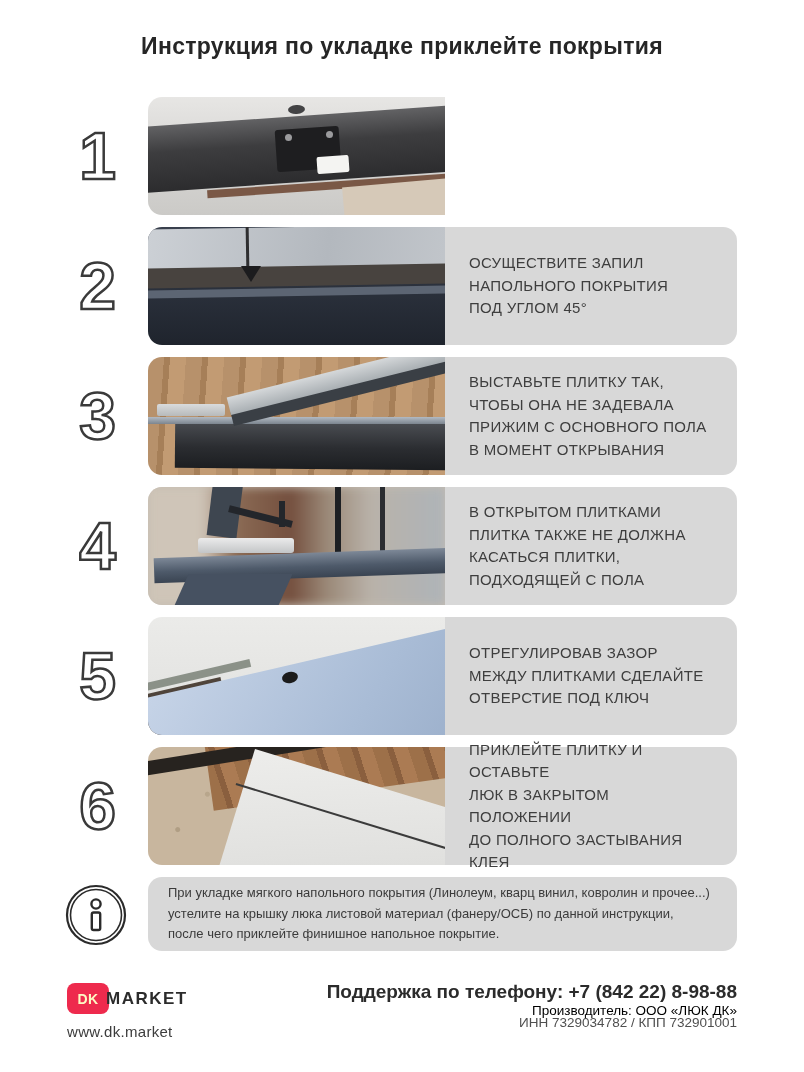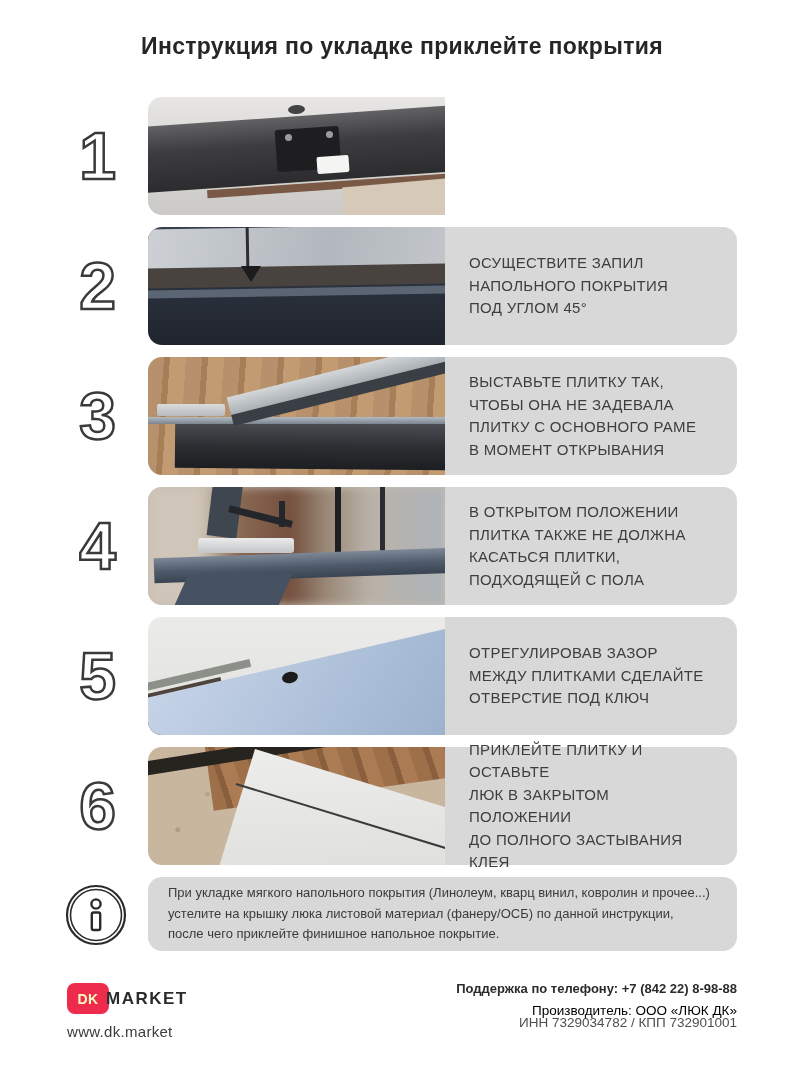--- a/index.html
+++ b/index.html
@@ -102,21 +102,21 @@
     border-radius:14px;box-sizing:border-box;display:flex;align-items:center;padding:16px 20px;
     font-size:13px;line-height:1.6;color:#3b3b3b;white-space:pre-line;}
 
   
   .footer{position:absolute;left:0;top:975px;width:100%;height:80px;}
   .logo-badge{position:absolute;left:67px;top:8px;width:42px;height:31px;border-radius:8px;
     background:#ee2a4d;display:flex;align-items:center;justify-content:center;
     color:#fef9c3;font-weight:bold;font-size:14px;letter-spacing:.5px;}
   .brand{position:absolute;left:106px;top:14px;font-size:17px;font-weight:bold;color:#2b2b2b;letter-spacing:1.5px;text-align:center;}
   .site{position:absolute;left:67px;top:48px;font-size:15px;color:#3c3c3c;letter-spacing:.3px;}
-  .support{position:absolute;right:67px;top:6px;font-size:13px;font-weight:bold;color:#2b2b2b;text-align:right;}
+  .support{position:absolute;right:67px;top:6px;font-size:19px;font-weight:bold;color:#2b2b2b;text-align:right;}
   .manufacturer{position:absolute;right:67px;top:28px;font-size:13.5px;color:#000000;text-align:right;}
   .taxids{position:absolute;right:67px;top:40px;font-size:13.5px;color:#4f4f4f;text-align:right;}
 </style>
 </head>
 <body>
 
 <div class="page">
 
   <div class="title">Инструкция по укладке приклейте покрытия</div>
 
@@ -152,38 +152,38 @@
     <div class="num">3</div>
     <div class="photo p3">
       <div class="dark"></div>
       <div class="edge"></div>
       <div class="under"></div>
       <div class="raised"></div>
       <div class="tilel"></div>
     </div>
     <div class="textbox">ВЫСТАВЬТЕ ПЛИТКУ ТАК,
 ЧТОБЫ ОНА НЕ ЗАДЕВАЛА
-ПЛИТКУ С ОСНОВНОГО РАМЕ
+ПРИЖИМ С ОСНОВНОГО ПОЛА
 В МОМЕНТ ОТКРЫВАНИЯ</div>
   </div>
 
   <div class="row" style="top:487px">
     <div class="num">4</div>
     <div class="photo p4">
       <div class="bg"></div>
       <div class="rod1"></div>
       <div class="rod2"></div>
       <div class="lid"></div>
       <div class="arm"></div>
       <div class="arm2"></div>
       <div class="frame"></div>
       <div class="framefront"></div>
       <div class="tile"></div>
     </div>
-    <div class="textbox">В ОТКРЫТОМ ПОЛОЖЕНИИ
+    <div class="textbox">В ОТКРЫТОМ ПЛИТКАМИ
 ПЛИТКА ТАКЖЕ НЕ ДОЛЖНА
 КАСАТЬСЯ ПЛИТКИ,
 ПОДХОДЯЩЕЙ С ПОЛА</div>
   </div>
 
   <div class="row" style="top:617px">
     <div class="num">5</div>
     <div class="photo p5">
       <div class="sliver"></div>
       <div class="corner"></div>

